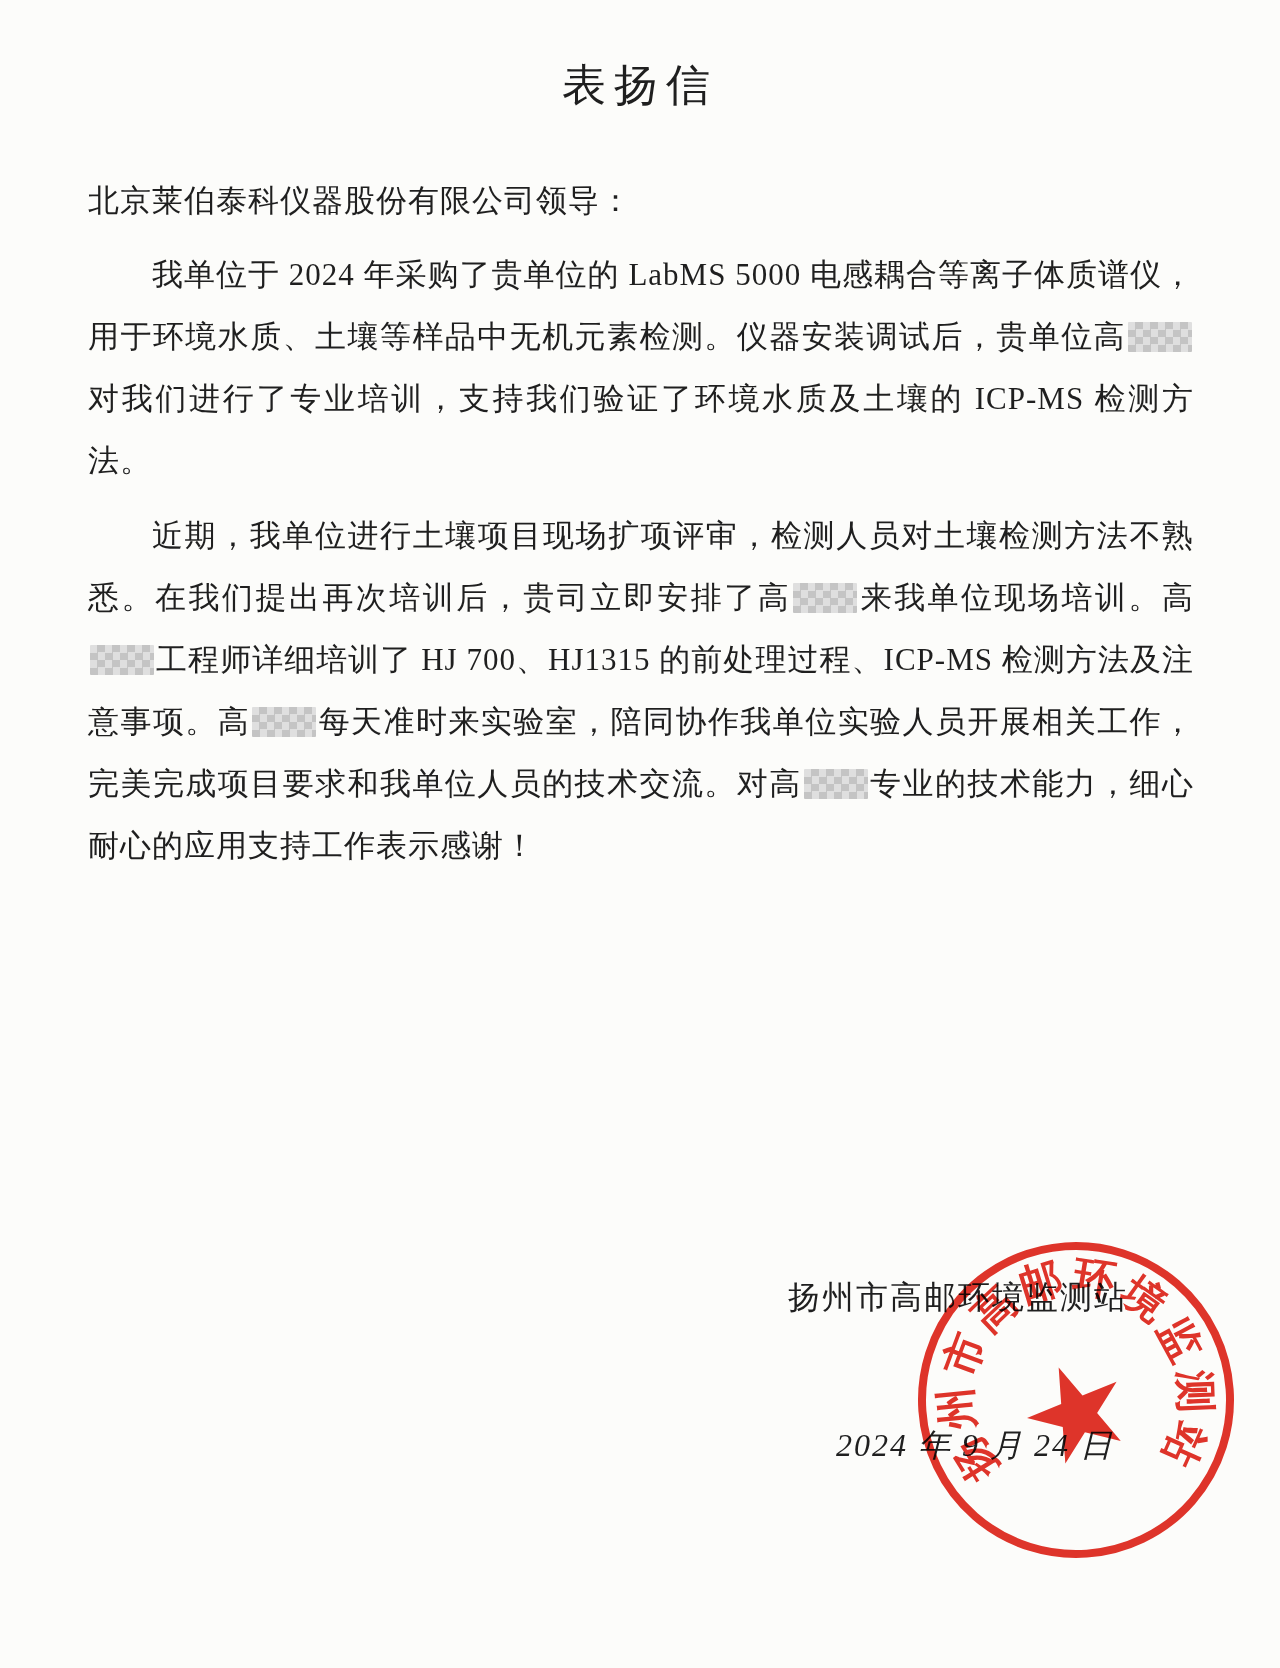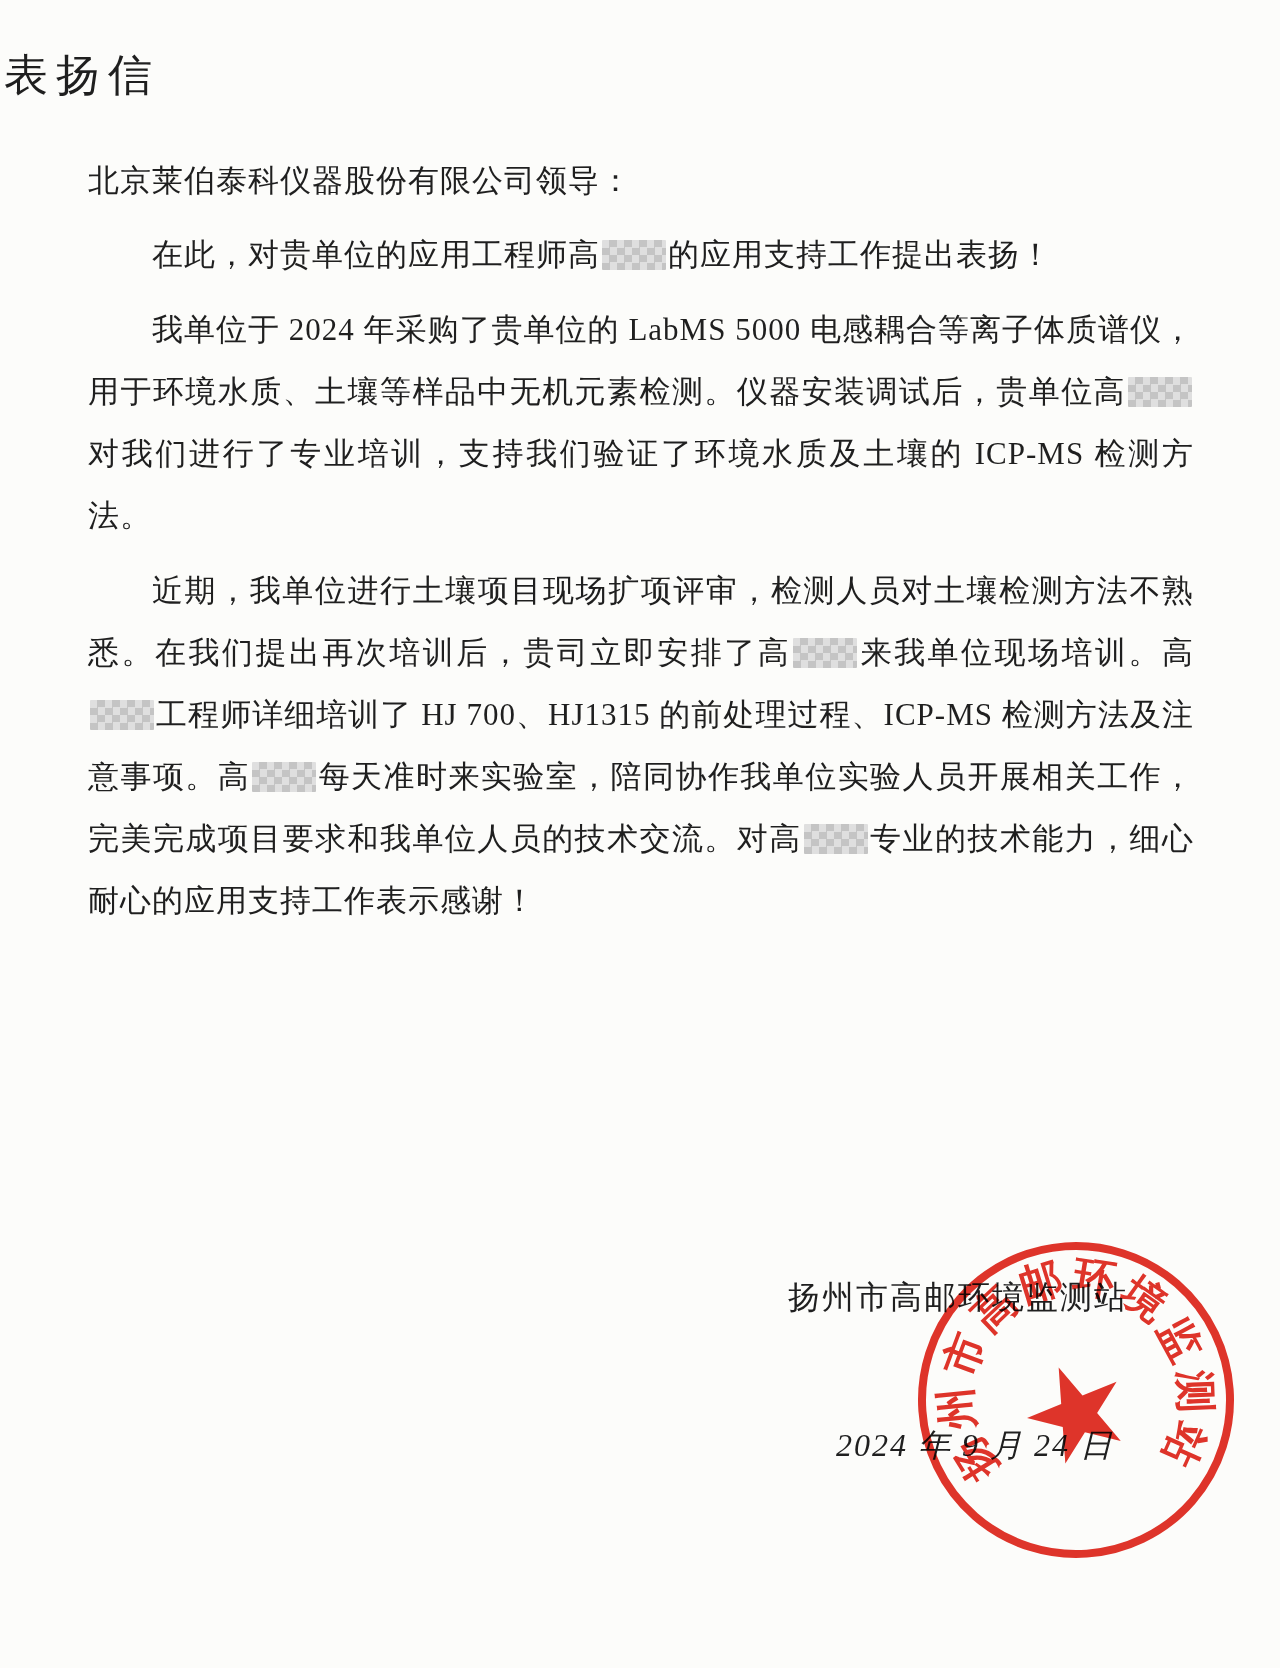--- a/index.html
+++ b/index.html
@@ -11,22 +11,23 @@
   .page {
     position: relative;
     width: 1280px;
     height: 1668px;
     margin: 0 auto;
     background: #fcfcfa;
     color: #1f1f1f;
     overflow: hidden;
   }
   .title {
-    margin: 4px;
+    margin: 14px;
     padding-top: 48px;
+    text-align: center;
     font-size: 44px;
     font-weight: 500;
     letter-spacing: 8px;
     line-height: 1.1;
   }
   .content {
     padding: 52px 86px 0 88px;
   }
   .salutation {
     font-size: 31px;
@@ -115,21 +116,20 @@
 </head>
 <body>
 
 <div class="page">
 
   <h1 class="title">表扬信</h1>
 
   <div class="content">
     <div class="salutation">北京莱伯泰科仪器股份有限公司领导：</div>
     <div>
-        <p class="para"><span>在此，对贵单位的应用工程师高</span><span class="redact w-md"></span><span>的应用支持工作提出表扬！</span></p>
         <p class="para"><span>我单位于 2024 年采购了贵单位的 LabMS 5000 电感耦合等离子体质谱仪，用于环境水质、土壤等样品中无机元素检测。仪器安装调试后，贵单位高</span><span class="redact w-md"></span><span>对我们进行了专业培训，支持我们验证了环境水质及土壤的 ICP-MS 检测方法。</span></p>
         <p class="para"><span>近期，我单位进行土壤项目现场扩项评审，检测人员对土壤检测方法不熟悉。在我们提出再次培训后，贵司立即安排了高</span><span class="redact w-md"></span><span>来我单位现场培训。高</span><span class="redact w-md"></span><span>工程师详细培训了 HJ 700、HJ1315 的前处理过程、ICP-MS 检测方法及注意事项。高</span><span class="redact w-md"></span><span>每天准时来实验室，陪同协作我单位实验人员开展相关工作，完美完成项目要求和我单位人员的技术交流。对高</span><span class="redact w-md"></span><span>专业的技术能力，细心耐心的应用支持工作表示感谢！</span></p>
       </div>
   </div>
 
   <div class="signature-org">扬州市高邮环境监测站</div>
   <div class="signature-date">2024 年 9 月 24 日</div>
 
   <div class="stamp" style="color: rgb(223, 36, 25);">
     <div class="stamp-ring"></div>

